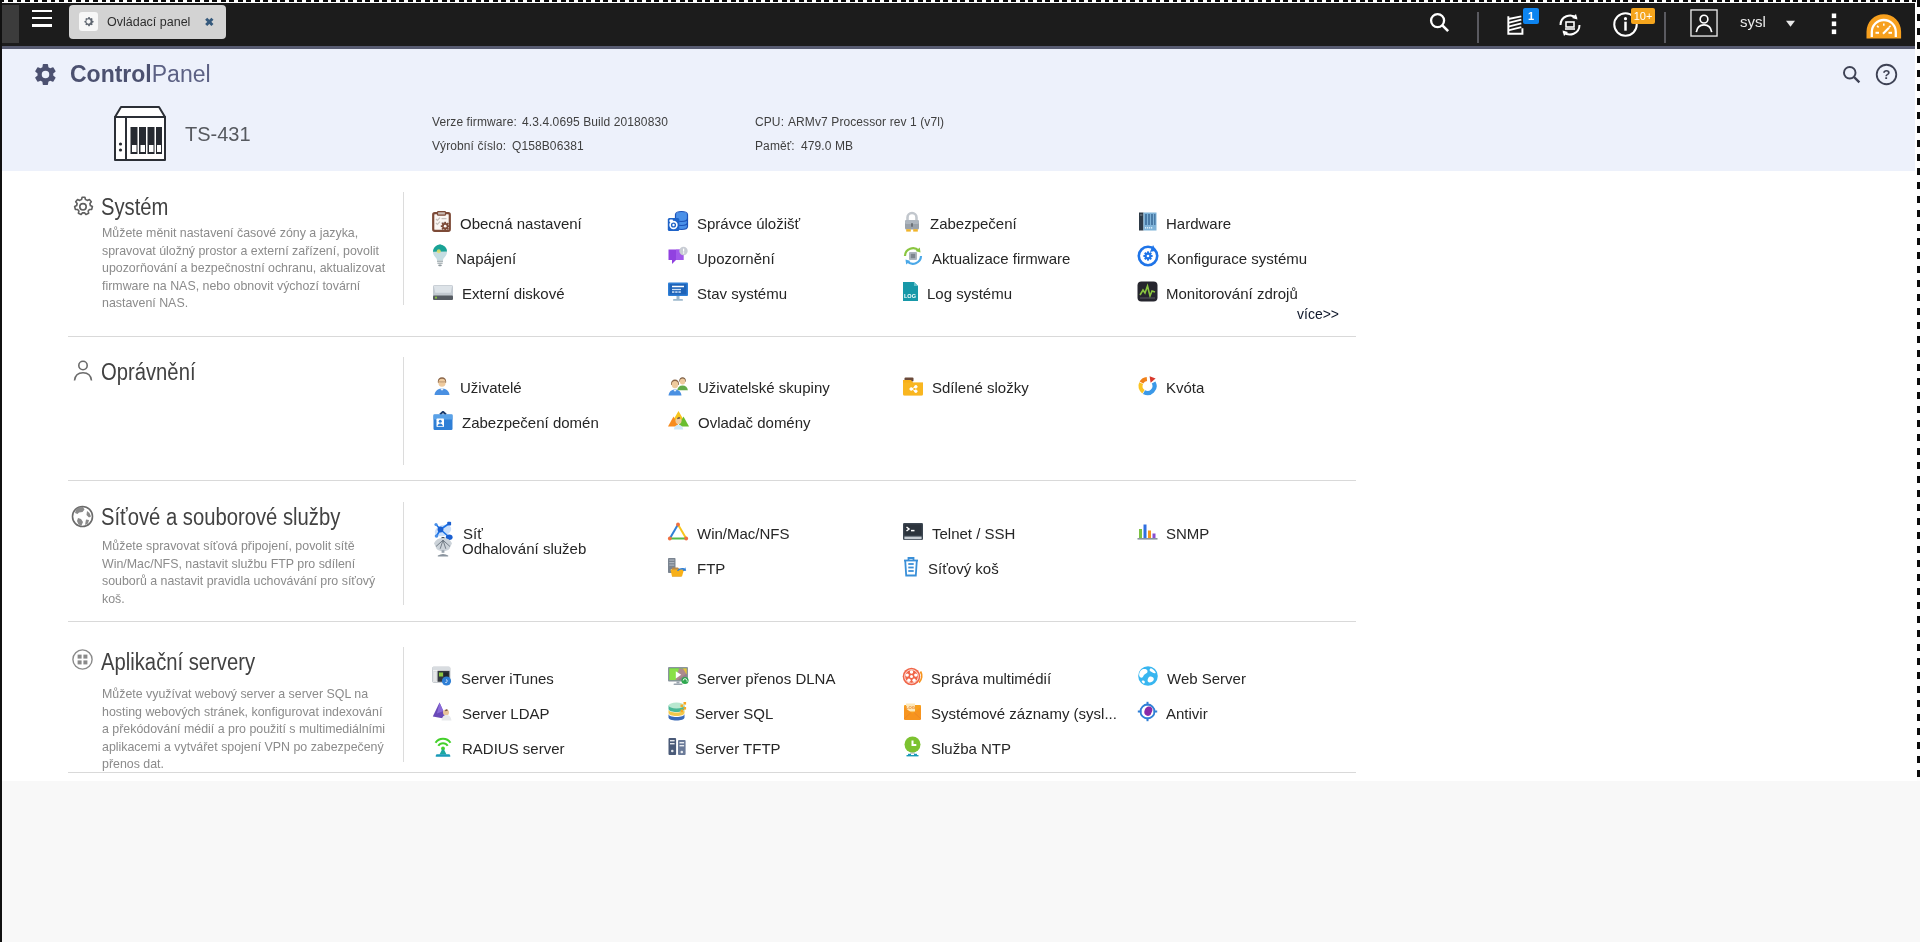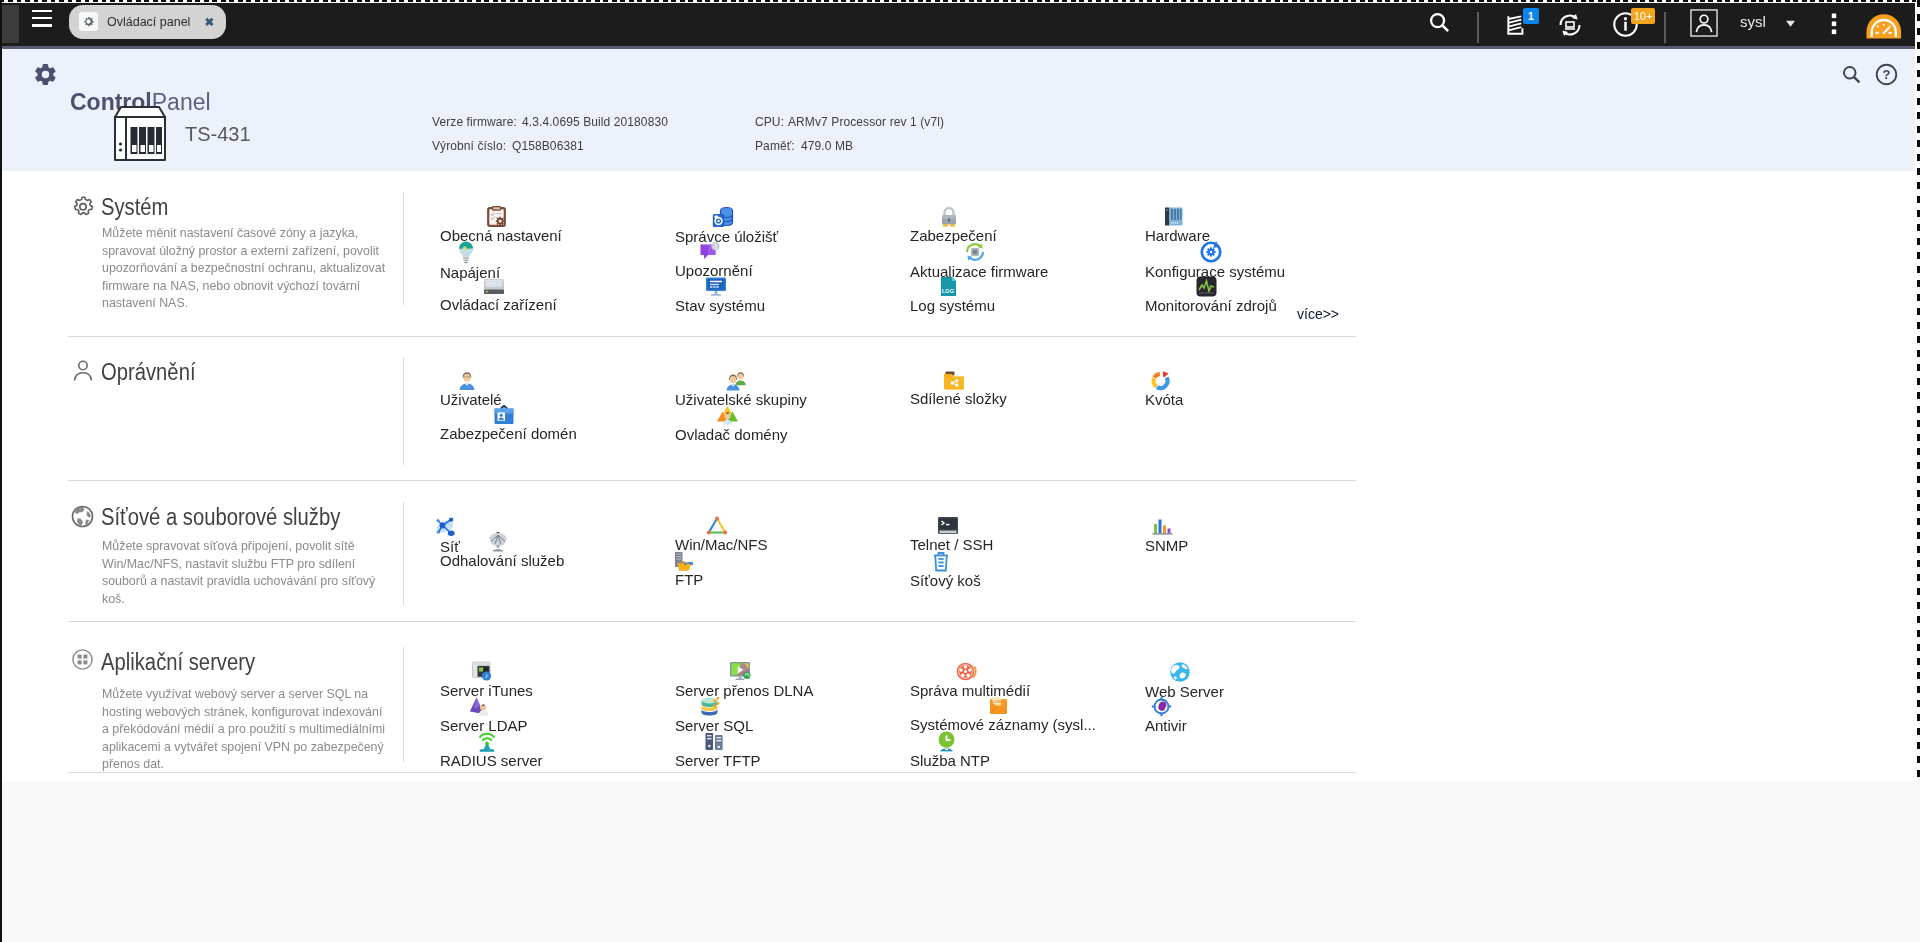--- a/index.html
+++ b/index.html
@@ -13,42 +13,42 @@
   background:repeating-linear-gradient(90deg,#0b0b0b 0 4.5px,#fdfdfd 4.5px 8.5px); height:2px; }
 #rightdash { position:absolute; left:1916px; top:0; width:5px; height:781px; z-index:49;
   background:#fff; }
 #rightdash:before { content:""; position:absolute; left:1px; top:0; width:4px; height:100%;
   background:repeating-linear-gradient(180deg,#0b0b0b 0 7.5px,#fdfdfd 7.5px 14px); }
 
 #topbar { position:absolute; left:0; top:3px; width:1915px; height:42.5px; background:#1c1c1c; }
 #grayrect { position:absolute; left:2px; top:2px; width:17px; height:38px; background:#3c3c3c; }
 #burger { position:absolute; left:32px; top:6.6px; width:20px; height:20px; }
 #burger div { height:2.8px; background:#fff; margin-bottom:4.3px; }
-#tab { position:absolute; left:69px; top:1.5px; width:157px; height:34px; background:#d3d3d3; border-radius:14px; display:flex; align-items:center; }
+#tab { position:absolute; left:69px; top:1.5px; width:157px; height:34px; background:#d3d3d3; border-radius:4px; display:flex; align-items:center; }
 #tabgear { width:19px; height:19px; background:#f7f7f7; border-radius:3px; margin-left:10px; display:flex; align-items:center; justify-content:center; }
 #tabtxt { font-size:12.5px; color:#2d2d2d; margin-left:9px; }
 #tabx { margin-left:14px; color:#35597c; font-size:11.5px; font-weight:bold; }
 
 .tdiv { position:absolute; top:9px; width:1.5px; height:31px; background:#5a5a60; }
 
 #bluestrip { position:absolute; left:0; top:45.5px; width:1915px; height:3.5px; background:#585c72; }
 
 #header { position:absolute; left:0; top:49px; width:1915px; height:122px; background:#edf1fb; }
-#cp-title { position:absolute; left:70px; top:12px; font-size:23px; color:#4c5170;margin-top:28px; }
+#cp-title { position:absolute; left:70px; top:12px; font-size:23px; color:#4c5170; }
 #cp-title b { font-weight:bold; }
 #ts431 { position:absolute; left:185px; top:74px; font-size:20px; color:#56595f; }
 .info { position:absolute; font-size:12px; color:#3f3f3f; letter-spacing:0.1px; }
 .info b { font-weight:normal;margin-top:48px; }
 
 #content { position:absolute; left:0; top:171px; width:1913px; height:610px; background:#fff; }
 .sep { position:absolute; left:68px; width:1288px; height:1px; background:#d9d9d9; }
 .vdiv { position:absolute; left:403px; width:1px; background:#dcdcdc; }
 .stitle { position:absolute; left:101px; font-size:23px; color:#424242; transform:scaleX(0.88); transform-origin:0 50%; }
 .sdesc { position:absolute; left:102px; font-size:12.4px; line-height:17.5px; color:#8b8b8b; white-space:nowrap; }
-.item { position:absolute; height:26px; display:flex; align-items:center;flex-direction:column; }
+.item { position:absolute; height:26px; display:flex; align-items:flex-end; }
 .item .lbl { font-size:15px; color:#262626; margin-left:8px; white-space:nowrap; }
 .item svg { flex:0 0 auto; }
 #vice { position:absolute; left:1297px; top:305px; font-size:14px; color:#0f172a; }
 </style>
 </head>
 <body>
 <div id="win"></div>
 <div id="topbar">
   <div id="grayrect"></div>
   <div id="burger">
@@ -283,21 +283,21 @@
       </svg>
       <span class="lbl">Konfigurace systému</span>
     </div>
 <div class="item" style="left:432px;top:105px">
       <svg width="22" height="20" viewBox="0 0 22 20">
         <rect x="1" y="3" width="20" height="13" rx="1.5" fill="#c3cad1"></rect>
         <path d="M1.8 3.8h18.4l-1.5 7H3.3z" fill="#dde3e8"></path>
         <rect x="1" y="13.5" width="20" height="4.5" rx="1" fill="#565c63"></rect>
         <circle cx="4" cy="15.7" r="1.1" fill="#8ac640"></circle>
       </svg>
-      <span class="lbl">Ovládací zařízení</span>
+      <span class="lbl">Externí diskové</span>
     </div>
 <div class="item" style="left:667px;top:105px">
       <svg width="22" height="21" viewBox="0 0 22 21">
         <rect x="1" y="1.5" width="20" height="13.5" rx="1" fill="#2f7fd6"></rect>
         <rect x="2.5" y="3" width="17" height="10.5" fill="#1e63b8"></rect>
         <line x1="5" y1="5.5" x2="17" y2="5.5" stroke="#fff" stroke-width="1.5"></line>
         <line x1="5" y1="8.5" x2="14" y2="8.5" stroke="#cfe3f8" stroke-width="1.3"></line>
         <rect x="5" y="10.3" width="2.4" height="1.5" fill="#cfe3f8"></rect>
         <rect x="8.2" y="10.3" width="2.4" height="1.5" fill="#cfe3f8"></rect>
         <rect x="11.4" y="10.3" width="2.4" height="1.5" fill="#cfe3f8"></rect>

